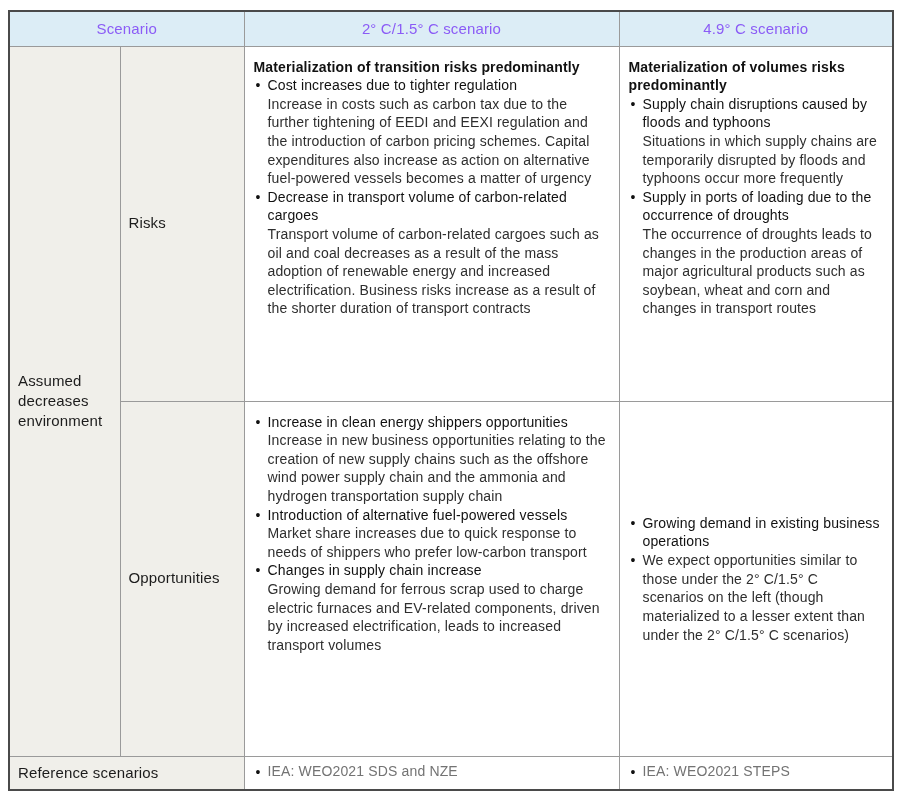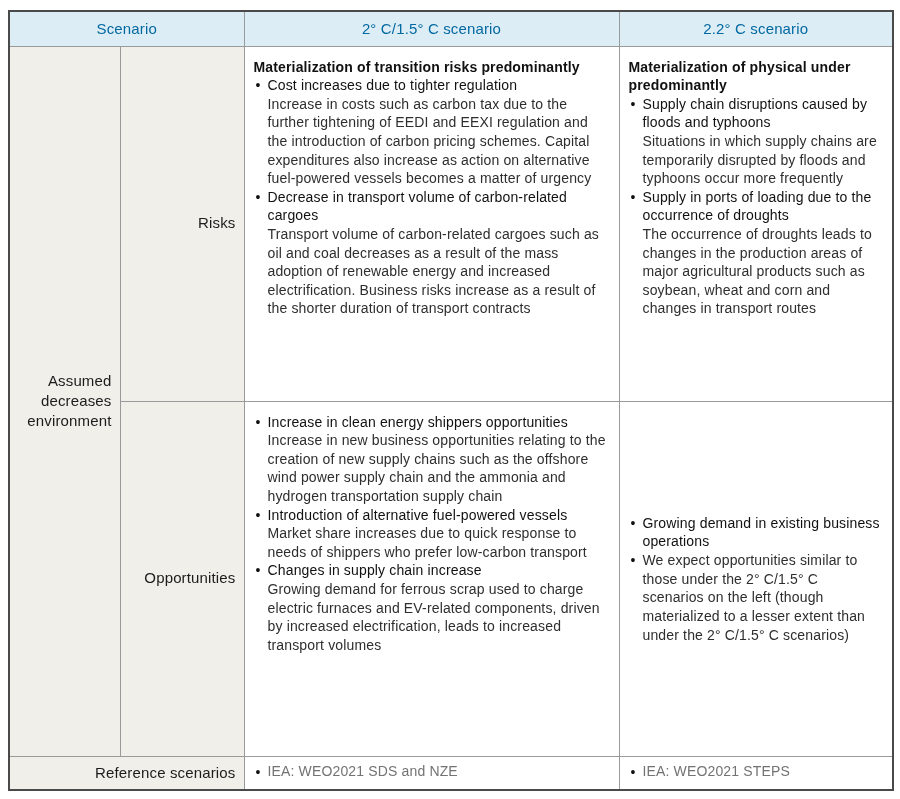--- a/index.html
+++ b/index.html
@@ -22,29 +22,29 @@
   .scenario-table th, .scenario-table td {
     border:1px solid #9a9a9a;
     vertical-align:top;
   }
   
   tr.header-row { height:35px; }
   .scenario-table th {
     background:#dcedf6;
     font-size:15px;
     font-weight:400;
-    color:#0369a1;
+    color:#8b5cf6;
     text-align:center;
     vertical-align:middle;
     padding:6px 4px;
   }
   
   td.label-cell {
     background:#f0efea;
-    text-align:right;
+    text-align:left;
     vertical-align:middle;
     font-size:15px;
     color:#1c1c1c;
     padding:6px 8px;
     line-height:1.35;
   }
   
   td.content-cell {
     background:#ffffff;
     padding:11px 12px 10px 9px;
@@ -97,21 +97,21 @@
       <col style="width:111px">
       <col style="width:124px">
       <col style="width:375px">
       <col style="width:274px">
     </colgroup>
 
     <tbody>
         <tr class="header-row">
       <th colspan="2">Scenario</th>
       <th>2° C/1.5° C scenario</th>
-      <th>2.2° C scenario</th>
+      <th>4.9° C scenario</th>
     </tr>
 
     <tr class="risks-row">
       <td class="label-cell" rowspan="2">Assumed decreases environment</td>
       <td class="label-cell">Risks</td>
 
       <td class="content-cell">
         <div class="cell-heading">Materialization of transition risks predominantly</div>
         <div class="bullet-item">
           <span class="bullet">•</span>
@@ -123,21 +123,21 @@
         <div class="bullet-item">
           <span class="bullet">•</span>
           <div class="bullet-content">
             <div class="bullet-title">Decrease in transport volume of carbon-related cargoes</div>
             <div class="bullet-body">Transport volume of carbon-related cargoes such as oil and coal decreases as a result of the mass adoption of renewable energy and increased electrification. Business risks increase as a result of the shorter duration of transport contracts</div>
           </div>
         </div>
       </td>
 
       <td class="content-cell">
-        <div class="cell-heading">Materialization of physical under predominantly</div>
+        <div class="cell-heading">Materialization of volumes risks predominantly</div>
         <div class="bullet-item">
           <span class="bullet">•</span>
           <div class="bullet-content">
             <div class="bullet-title">Supply chain disruptions caused by floods and typhoons</div>
             <div class="bullet-body">Situations in which supply chains are temporarily disrupted by floods and typhoons occur more frequently</div>
           </div>
         </div>
         <div class="bullet-item">
           <span class="bullet">•</span>
           <div class="bullet-content">

